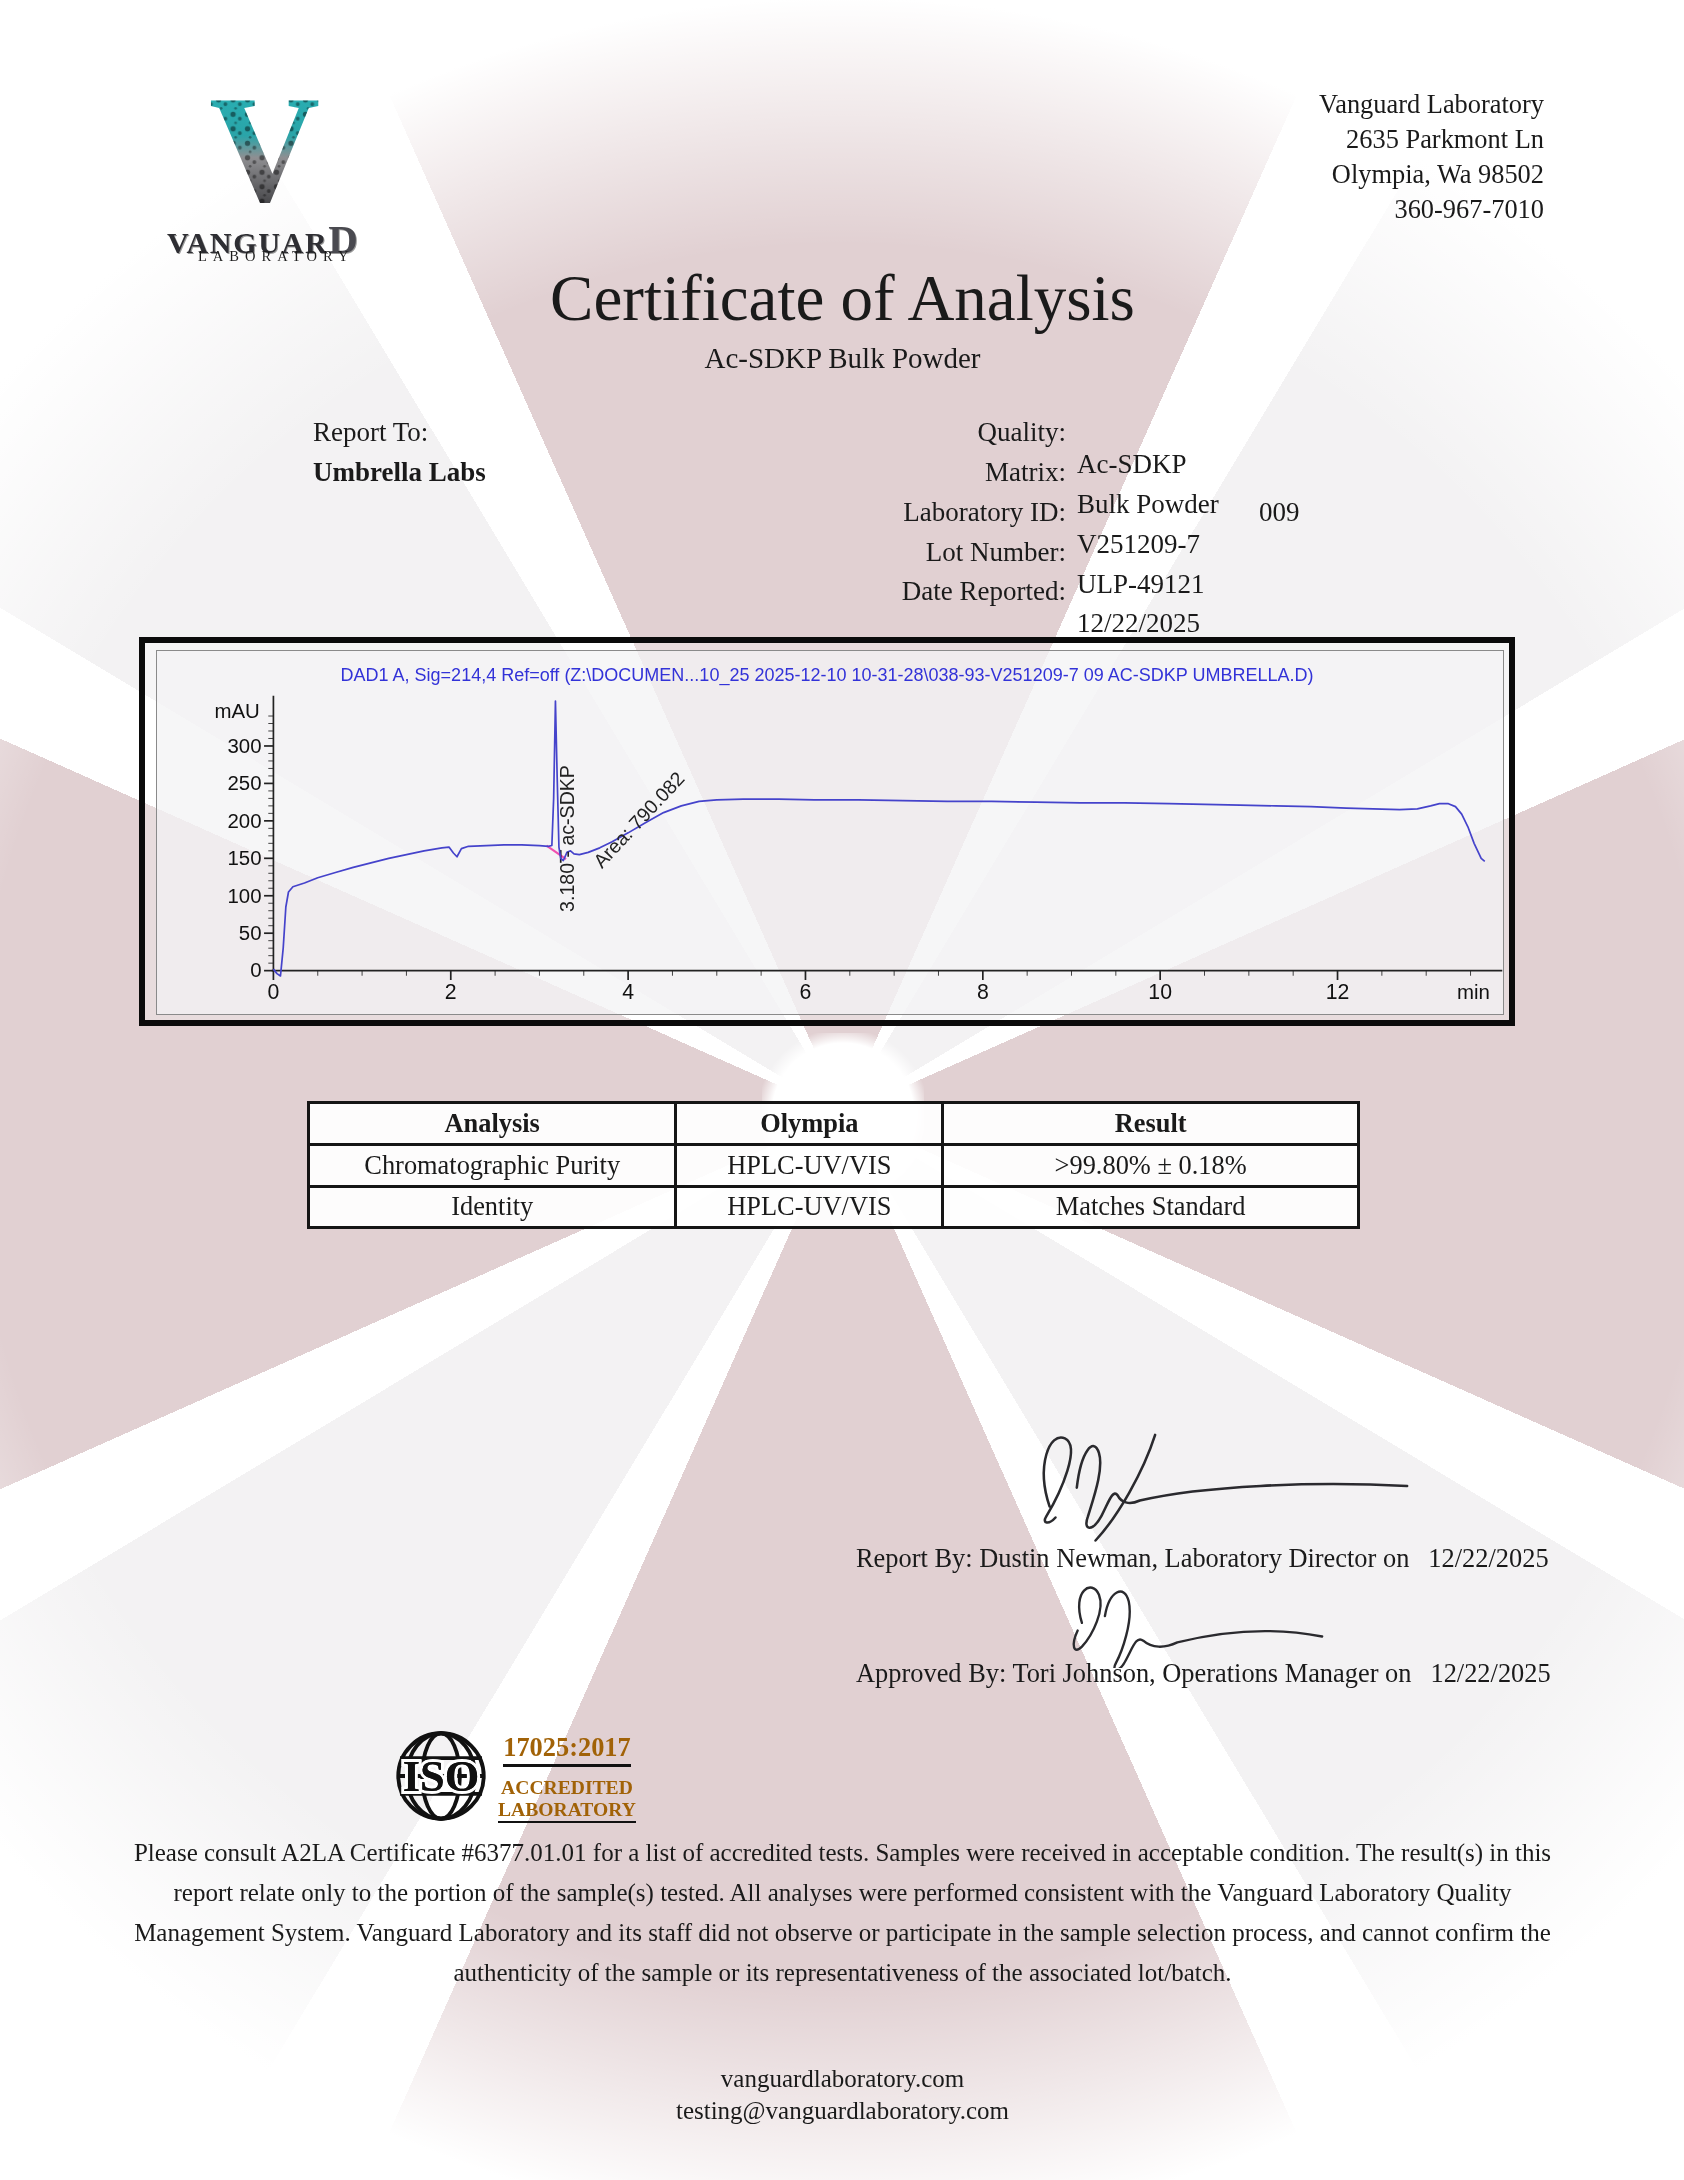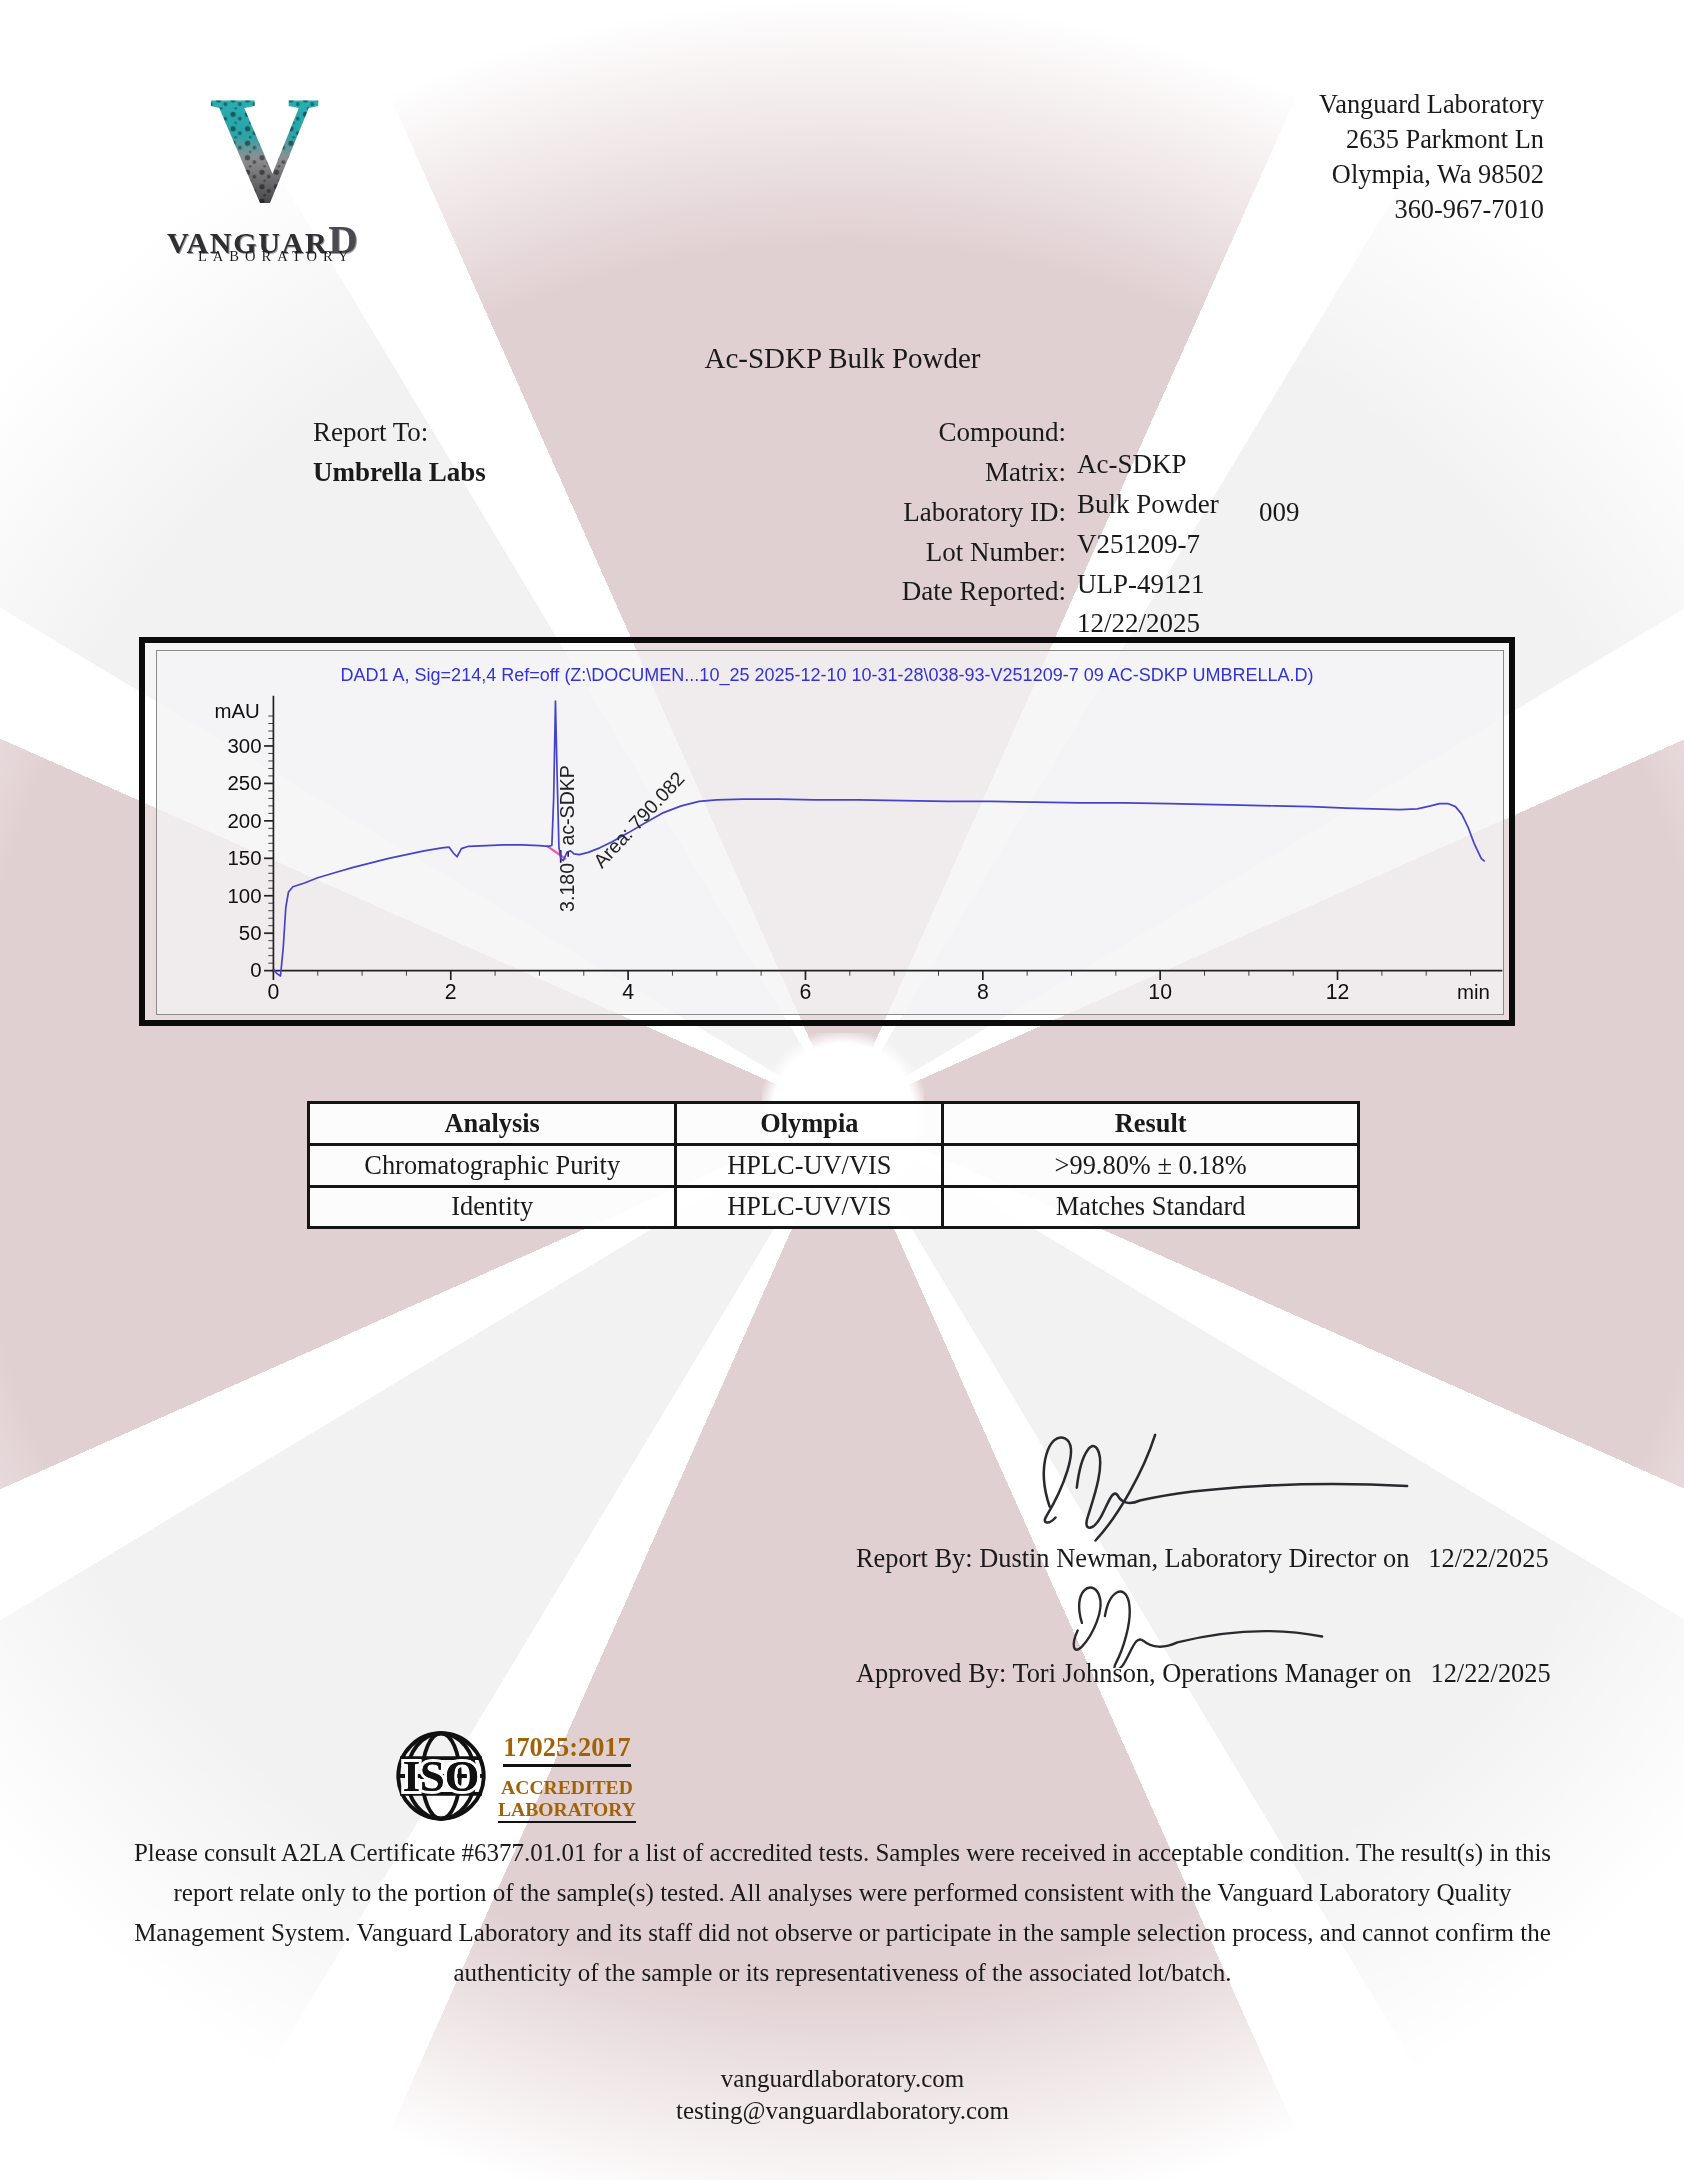--- a/index.html
+++ b/index.html
@@ -93,26 +93,27 @@
     <div class="abs logo-word"><span>VANGUAR</span><span class="bigd">D</span></div>
     <div class="abs logo-sub">LABORATORY</div>
 
     <div class="abs address">
       <div>Vanguard Laboratory</div>
       <div>2635 Parkmont Ln</div>
       <div>Olympia, Wa 98502</div>
       <div>360-967-7010</div>
     </div>
 
+    <div class="abs title">Certificate of Analysis</div>
     <div class="abs subtitle">Ac-SDKP Bulk Powder</div>
 
     <div class="abs report-label">Report To:</div>
     <div class="abs report-value">Umbrella Labs</div>
 
-    <div class="abs frow-label" style="left:589px;top:417px">Compound:</div>
+    <div class="abs frow-label" style="left:589px;top:417px">Quality:</div>
     <div class="abs frow-value" style="top:417px">Ac-SDKP</div>
     <div class="abs frow-label" style="left:589px;top:457px">Matrix:</div>
     <div class="abs frow-value" style="top:457px">Bulk Powder</div>
     <div class="abs frow-label" style="left:589px;top:497px">Laboratory ID:</div>
     <div class="abs frow-value" style="top:497px">V251209-7</div>
     <div class="abs frow-extra" style="top:497px">009</div>
     <div class="abs frow-label" style="left:589px;top:537px">Lot Number:</div>
     <div class="abs frow-value" style="top:537px">ULP-49121</div>
     <div class="abs frow-label" style="left:589px;top:576px">Date Reported:</div>
     <div class="abs frow-value" style="top:576px">12/22/2025</div>

